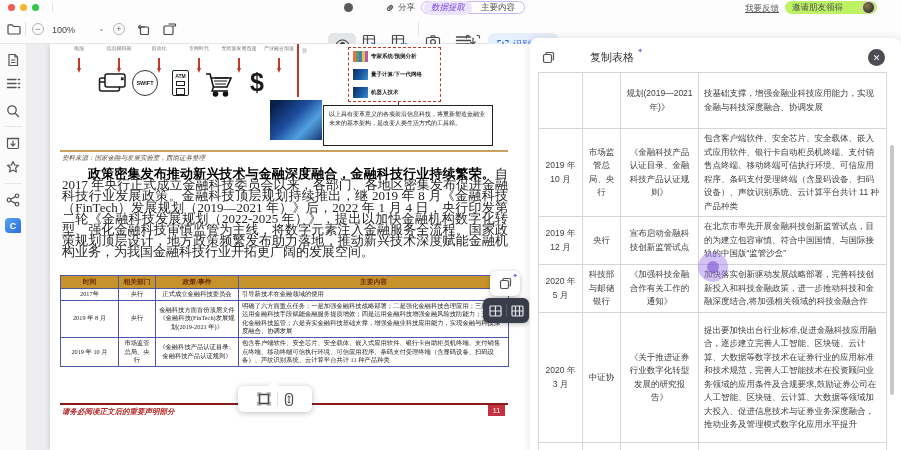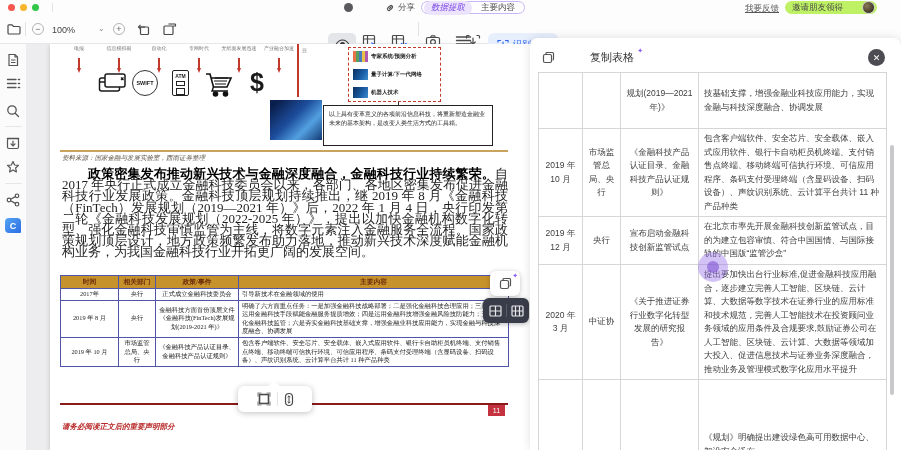--- a/index.html
+++ b/index.html
@@ -93,21 +93,21 @@
 
   .tbl-caption { left:10px; top:221px; font-size:7px; font-weight:bold; color:#222; }
   .doc-table { left:10px; top:231px; width:448px; border-collapse:collapse; table-layout:fixed;
                font-size:6.3px; line-height:8.6px; color:#1e1e1e; }
   .doc-table th, .doc-table td { border:1px solid #4f55a7; padding:1px 3px; }
   .doc-table th { background:#c6922b; color:#6e2f0d; font-size:6.8px; height:13px; }
   .doc-table .c-center { text-align:center; vertical-align:middle; }
   .doc-table .c-left { text-align:left; vertical-align:middle; }
 
   .foot-rule { left:10px; top:359px; width:448px; height:1.5px; background:#8b1a1a; }
-  .disclaimer { left:12px; top:378px; font-size:7.5px; font-weight:bold; font-style:italic; color:#b82a2a; }
+  .disclaimer { left:12px; top:363px; font-size:7.5px; font-weight:bold; font-style:italic; color:#b82a2a; }
   .page-badge { left:438px; top:361px; width:17px; height:11px; background:#c4323f; color:#fff;
                 font-size:7px; font-family:"Liberation Sans",sans-serif; display:flex; align-items:center; justify-content:center; }
 
   
   .float-copy { left:490px; top:271px; width:30px; height:25px; background:#fff; border-radius:6px;
                 box-shadow:0 1px 5px rgba(0,0,0,.25); display:flex; align-items:center; justify-content:center; }
   .sparkle { color:#8a5cf6; font-size:7px; line-height:1; }
   .float-copy .sparkle { position:absolute; right:2px; top:1px; }
   .float-dark { left:483px; top:298px; width:46px; height:25px; background:#383d49; border-radius:6px;
                 display:flex; align-items:center; justify-content:center; gap:4px;
@@ -506,20 +506,26 @@
         <td class="p-center">《金融科技产品认证目录、金融科技产品认证规则》</td>
         <td>包含客户端软件、安全芯片、安全载体、嵌入式应用软件、银行卡自动柜员机终端、支付销售点终端、移动终端可信执行环境、可信应用程序、条码支付受理终端（含显码设备、扫码设备）、声纹识别系统、云计算平台共计 11 种产品种类</td>
       </tr>
       <tr>
         <td class="p-center">2019 年 12 月</td>
         <td class="p-center">央行</td>
         <td class="p-center">宣布启动金融科技创新监管试点</td>
         <td>在北京市率先开展金融科技创新监管试点，目的为建立包容审慎、符合中国国情、与国际接轨的中国版“监管沙盒”</td>
       </tr>
       <tr>
+        <td class="p-center">2020 年 5 月</td>
+        <td class="p-center">科技部与邮储银行</td>
+        <td class="p-center">《加强科技金融合作有关工作的通知》</td>
+        <td>加快落实创新驱动发展战略部署，完善科技创新投入和科技金融政策，进一步推动科技和金融深度结合,将加强相关领域的科技金融合作</td>
+      </tr>
+      <tr>
         <td class="p-center">2020 年 3 月</td>
         <td class="p-center">中证协</td>
         <td class="p-center">《关于推进证券行业数字化转型发展的研究报告》</td>
         <td>提出要加快出台行业标准,促进金融科技应用融合，逐步建立完善人工智能、区块链、云计算、大数据等数字技术在证券行业的应用标准和技术规范，完善人工智能技术在投资顾问业务领域的应用条件及合规要求,鼓励证券公司在人工智能、区块链、云计算、大数据等领域加大投入、促进信息技术与证券业务深度融合，推动业务及管理模式数字化应用水平提升</td>
       </tr>
       <tr>
         <td class="p-center"></td>
         <td class="p-center"></td>
         <td class="p-center"></td>
         <td>《规划》明确提出建设绿色高可用数据中心、架设安全泛在</td>

